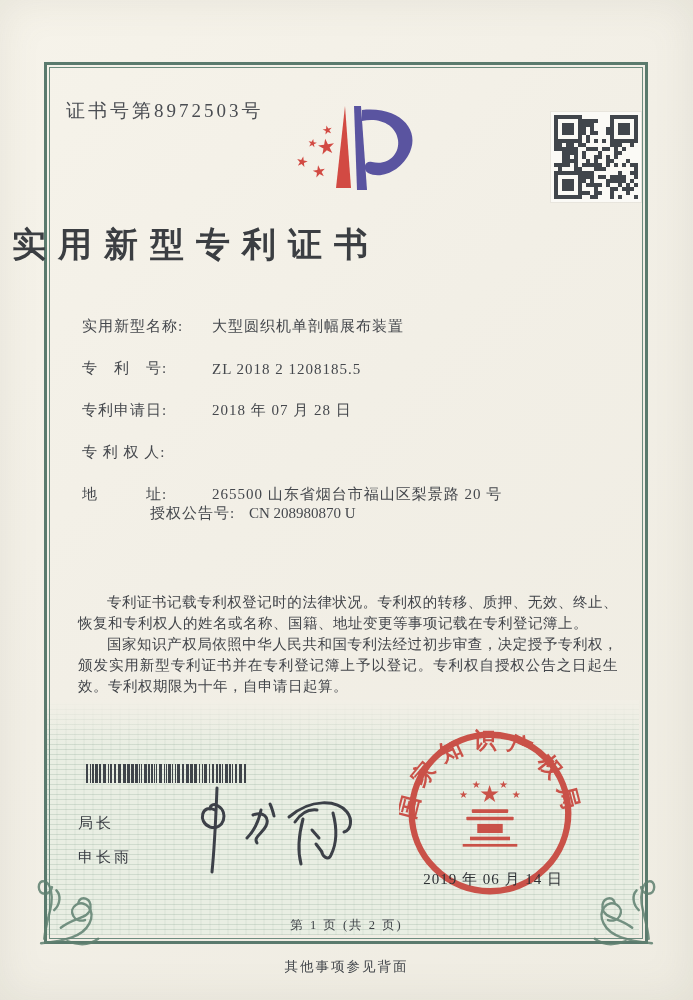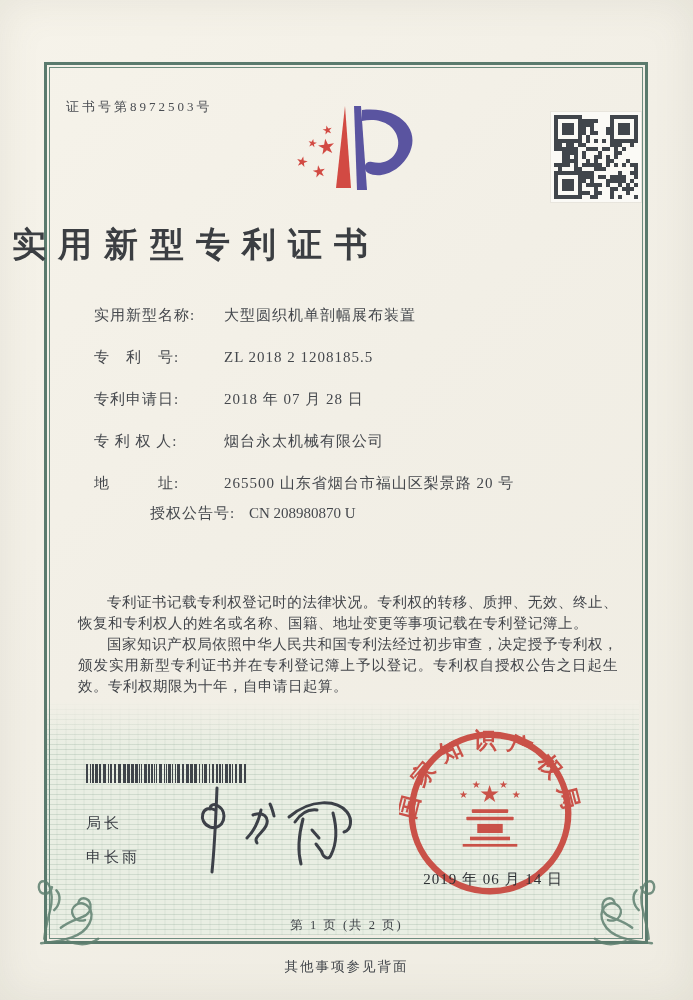--- a/index.html
+++ b/index.html
@@ -25,50 +25,50 @@
     background-color:#e9eee3;
     background-image:
       repeating-linear-gradient(0deg, rgba(106,140,120,.20) 0 1px, rgba(106,140,120,0) 1px 5px),
       repeating-linear-gradient(90deg, rgba(106,140,120,.06) 0 2px, rgba(106,140,120,0) 2px 9px);
   }
   .band::before{
     content:"";position:absolute;left:0;top:0;right:0;height:46px;
     background:linear-gradient(180deg,#f2efe6 0%,rgba(242,239,230,0) 100%);
   }
   .cert-no{
-    position:absolute;left:66px;top:98px;font-size:13px;letter-spacing:3px;color:#4a4d52;
+    position:absolute;left:66px;top:98px;font-size:19px;letter-spacing:3px;color:#4a4d52;
   }
   .logo{position:absolute;left:282px;top:98px;width:150px;height:100px;}
   .qr{
     position:absolute;left:551px;top:112px;
     display:grid;grid-template-columns:repeat(21,4px);grid-auto-rows:4px;
     background:#fbfaf6;padding:3px;box-shadow:0 0 0 1px rgba(0,0,0,.04);
   }
   .qr .d{background:#41464c;}
   .title{
     position:absolute;left:0;top:222px;width:100%;
     font-size:34px;font-weight:600;letter-spacing:12px;text-indent:12px;color:#3b3e42;
   }
   .fields{position:absolute;left:82px;top:294px;width:540px;}
-  .frow{display:flex;align-items:center;height:42px;font-size:15px;color:#45484d;margin-left:12px;}
+  .frow{display:flex;align-items:flex-end;height:42px;font-size:15px;color:#45484d;}
   .frow .lab{flex:0 0 130px;letter-spacing:1px;}
   .frow .val{letter-spacing:1px;}
   .grant-row{display:flex;align-items:baseline;height:42px;font-size:15px;color:#45484d;}
   .grant-row .g2{margin-left:68px;}
   .grant-row .lab{margin-right:10px;letter-spacing:1px;}
   .bodytext{
     position:absolute;left:78px;top:592px;width:540px;
     font-size:14.5px;line-height:21px;text-align:justify;color:#42454a;letter-spacing:.5px;
   }
   .bodytext p{margin:0;text-indent:2em;}
   .barcode{
     position:absolute;left:86px;top:764px;height:19px;display:flex;align-items:stretch;
   }
   .barcode i{display:block;background:#3f444a;}
-  .director{position:absolute;left:86px;top:806px;font-size:15px;letter-spacing:3px;color:#393d43;line-height:34px;}
+  .director{position:absolute;left:78px;top:806px;font-size:15px;letter-spacing:3px;color:#393d43;line-height:34px;}
   .sig{position:absolute;left:175px;top:782px;width:200px;height:100px;}
   .seal{position:absolute;left:399px;top:722px;width:182px;height:182px;opacity:.92;}
   .seal-date{position:absolute;left:408px;top:870px;width:170px;font-size:15px;letter-spacing:1px;color:#2f3236;text-align:center;}
   .page-foot{position:absolute;left:0;top:917px;width:100%;text-align:center;font-size:12.5px;letter-spacing:2px;color:#3f4348;}
   .back-note{position:absolute;left:0;top:958px;width:100%;text-align:center;font-size:13.5px;letter-spacing:2px;color:#42464b;}
   .flourish{position:absolute;width:110px;height:110px;}
   .flourish.bl{left:30px;top:842px;}
   .flourish.br{left:553px;top:842px;transform:scaleX(-1);}
   .star{font-family:"DejaVu Sans",sans-serif;}
 </style>
@@ -568,21 +568,20 @@
     <div class="frow">
       <span class="lab">专　利　号:</span>
       <span class="val">ZL 2018 2 1208185.5</span>
     </div>
     <div class="frow">
       <span class="lab">专利申请日:</span>
       <span class="val">2018 年 07 月 28 日</span>
     </div>
     <div class="frow">
       <span class="lab">专 利 权 人:</span>
-      <span class="val">烟台永太机械有限公司</span>
     </div>
     <div class="frow">
       <span class="lab">地　　　址:</span>
       <span class="val">265500 山东省烟台市福山区梨景路 20 号</span>
     </div>
     <div class="grant-row">
       <span class="g2">
         <span class="lab">授权公告号:</span>
         <span class="val">CN 208980870 U</span>
       </span>

